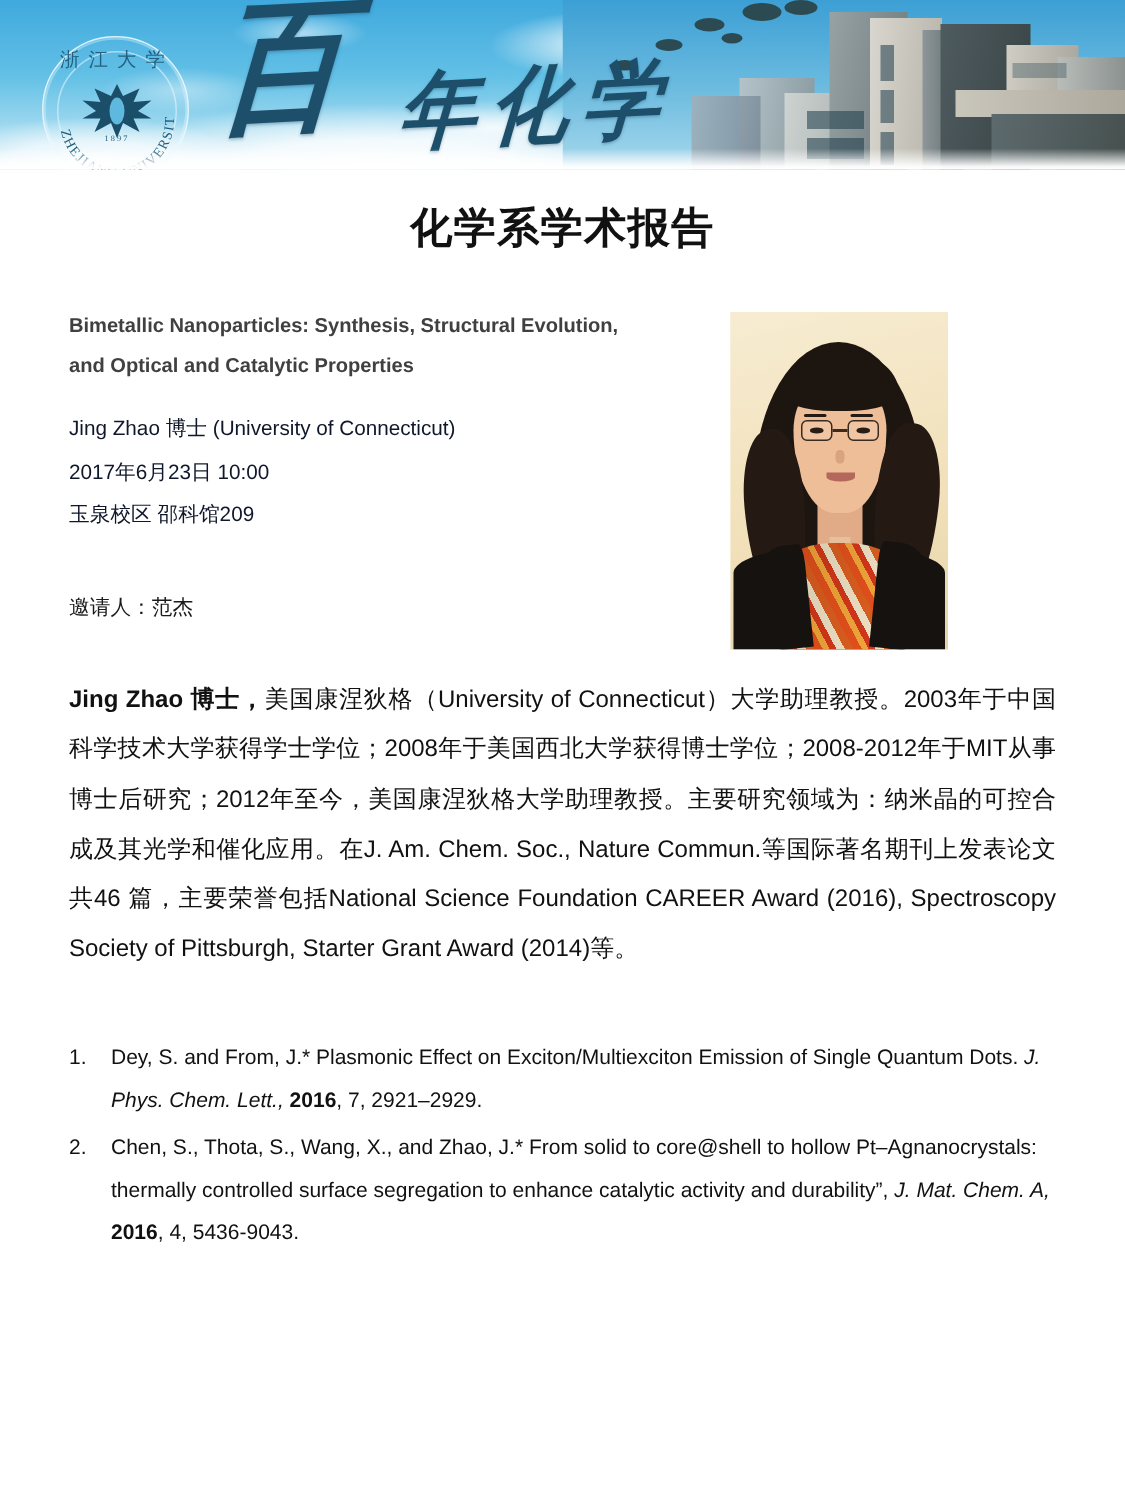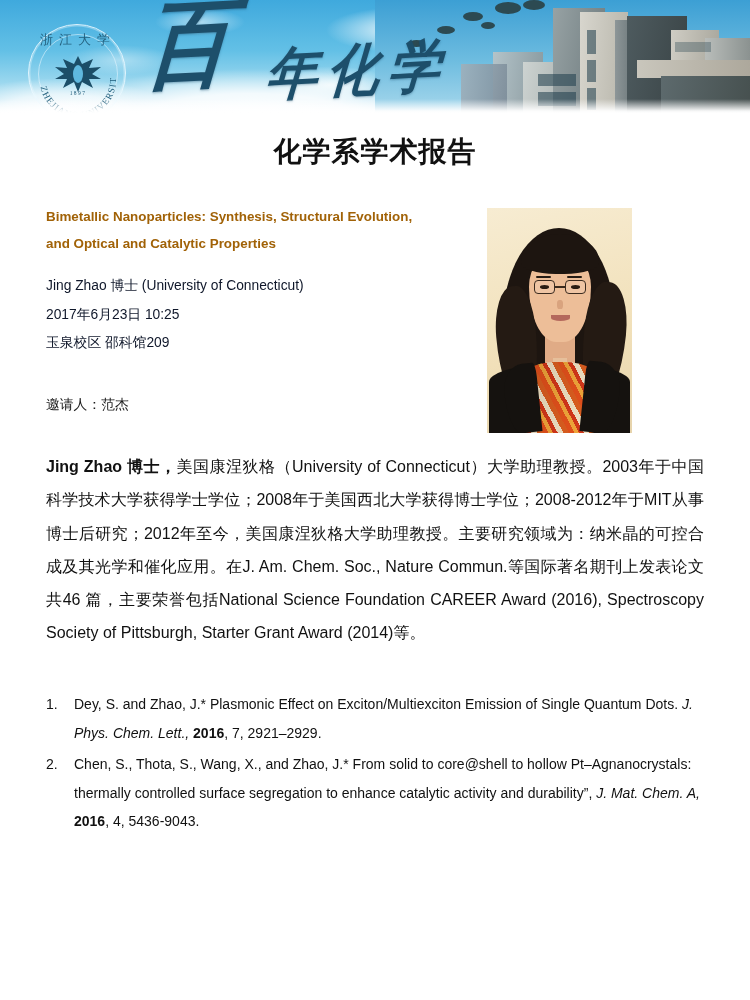--- a/index.html
+++ b/index.html
@@ -157,21 +157,21 @@
   }
 
   .content { position: relative; padding: 0 46px; }
 
   .talk-title {
     margin-top: 32px;
     width: 470px;
     font-size: 13.4px;
     font-weight: bold;
     line-height: 2.05;
-    color: #a16207;
+    color: #404040;
   }
 
   .meta { margin-top: 14px; width: 470px; }
   .meta-line {
     font-size: 13.8px;
     line-height: 2.08;
     color: #0f172a;
   }
   .inviter {
     margin-top: 38px;
@@ -332,30 +332,30 @@
       <div class="ph-el ph-collarR"></div>
     </div>
 
     <div class="talk-title">
       <div>Bimetallic Nanoparticles: Synthesis, Structural Evolution,</div>
       <div>and Optical and Catalytic Properties</div>
     </div>
 
     <div class="meta">
       <div class="meta-line">Jing Zhao 博士  (University of Connecticut)</div>
-      <div class="meta-line">2017年6月23日   10:25</div>
+      <div class="meta-line">2017年6月23日   10:00</div>
       <div class="meta-line">玉泉校区  邵科馆209</div>
     </div>
 
     <div class="inviter">邀请人：范杰</div>
 
     <p class="bio"><b>Jing Zhao 博士，</b><span>美国康涅狄格（University of Connecticut）大学助理教授。2003年于中国科学技术大学获得学士学位；2008年于美国西北大学获得博士学位；2008-2012年于MIT从事博士后研究；2012年至今，美国康涅狄格大学助理教授。主要研究领域为：纳米晶的可控合成及其光学和催化应用。在J. Am. Chem. Soc., Nature Commun.等国际著名期刊上发表论文共46 篇，主要荣誉包括National Science Foundation CAREER Award (2016), Spectroscopy Society of Pittsburgh, Starter Grant Award (2014)等。</span></p>
 
     <ol class="refs">
       <li class="ref-item">
-        <span class="ref-num">1.</span><span>Dey, S. and Zhao, J.* </span><span>Plasmonic Effect on Exciton/Multiexciton Emission of Single Quantum Dots. </span><i>J. Phys. Chem. Lett.,</i> <b>2016</b><span>, 7, 2921–2929.</span>
+        <span class="ref-num">1.</span><span>Dey, S. and From, J.* </span><span>Plasmonic Effect on Exciton/Multiexciton Emission of Single Quantum Dots. </span><i>J. Phys. Chem. Lett.,</i> <b>2016</b><span>, 7, 2921–2929.</span>
       </li>
       <li class="ref-item">
         <span class="ref-num">2.</span><span>Chen, S., Thota, S., Wang, X., and Zhao, J.* </span><span>From solid to core@shell to hollow Pt–Agnanocrystals: thermally controlled surface segregation to enhance catalytic activity and durability”, </span><i>J. Mat. Chem. A,</i> <b>2016</b><span>, 4, 5436-9043.</span>
       </li>
     </ol>
   </div>
 </div>
 
 </body></html>

